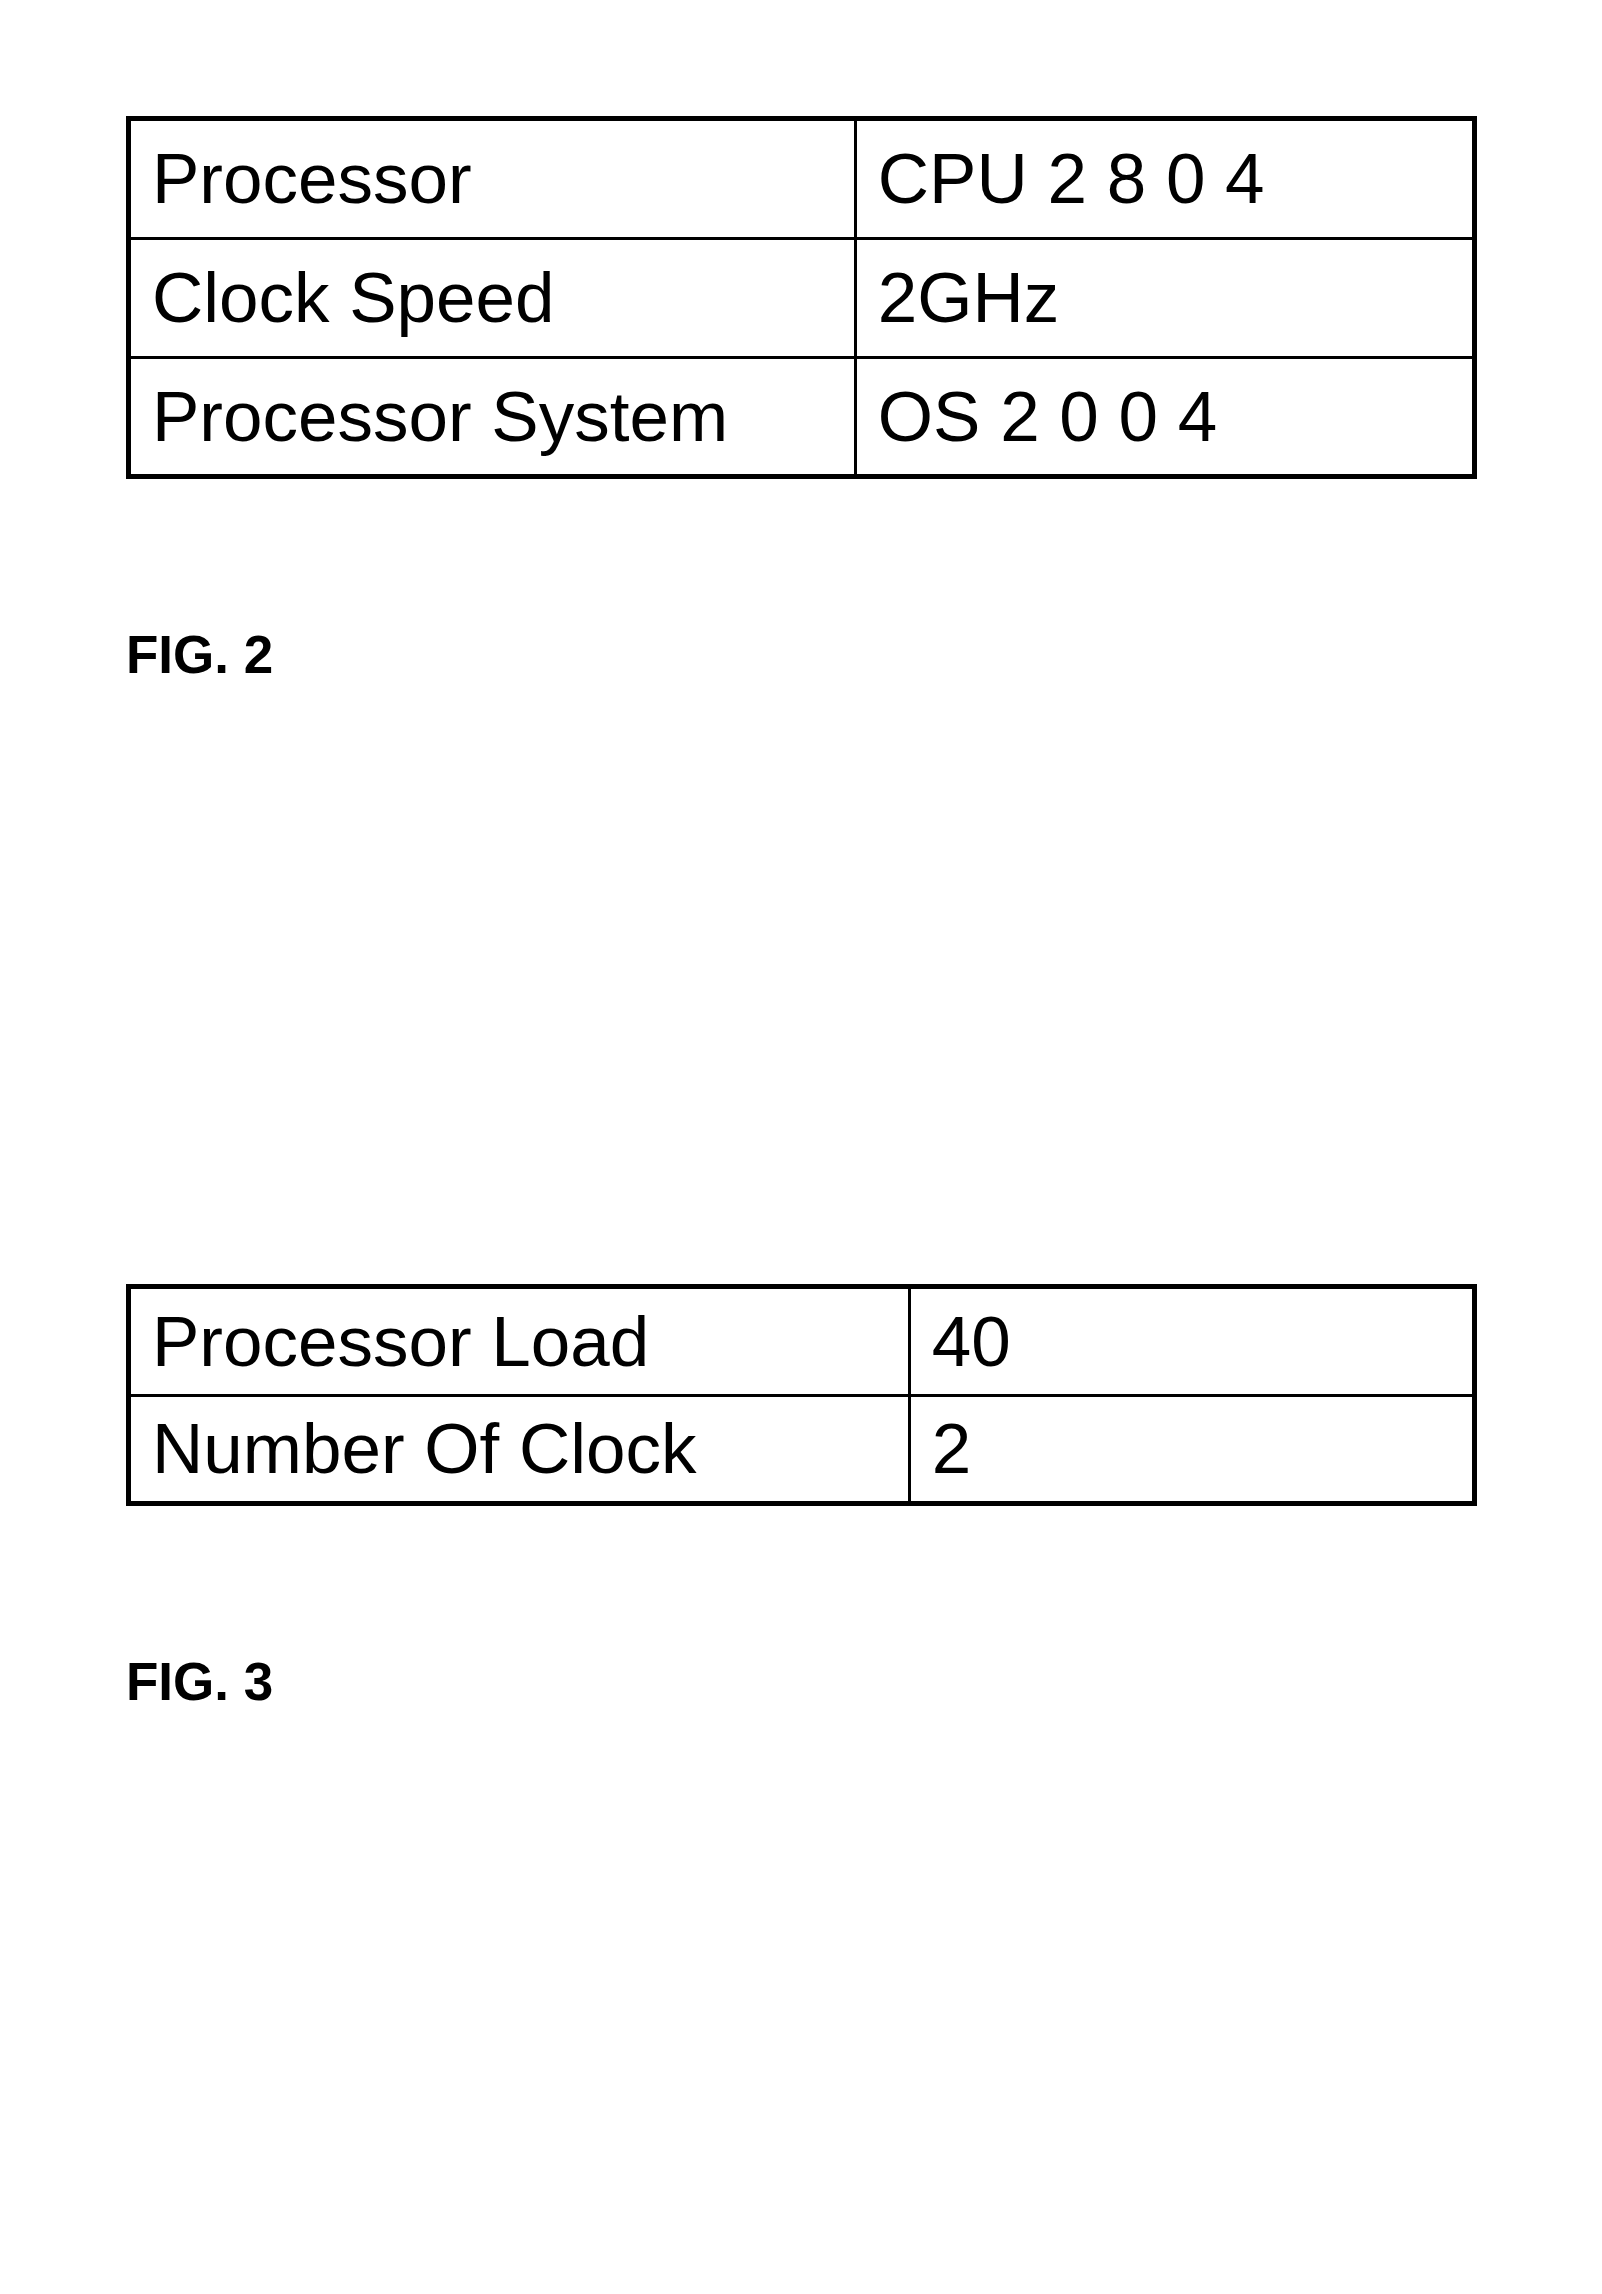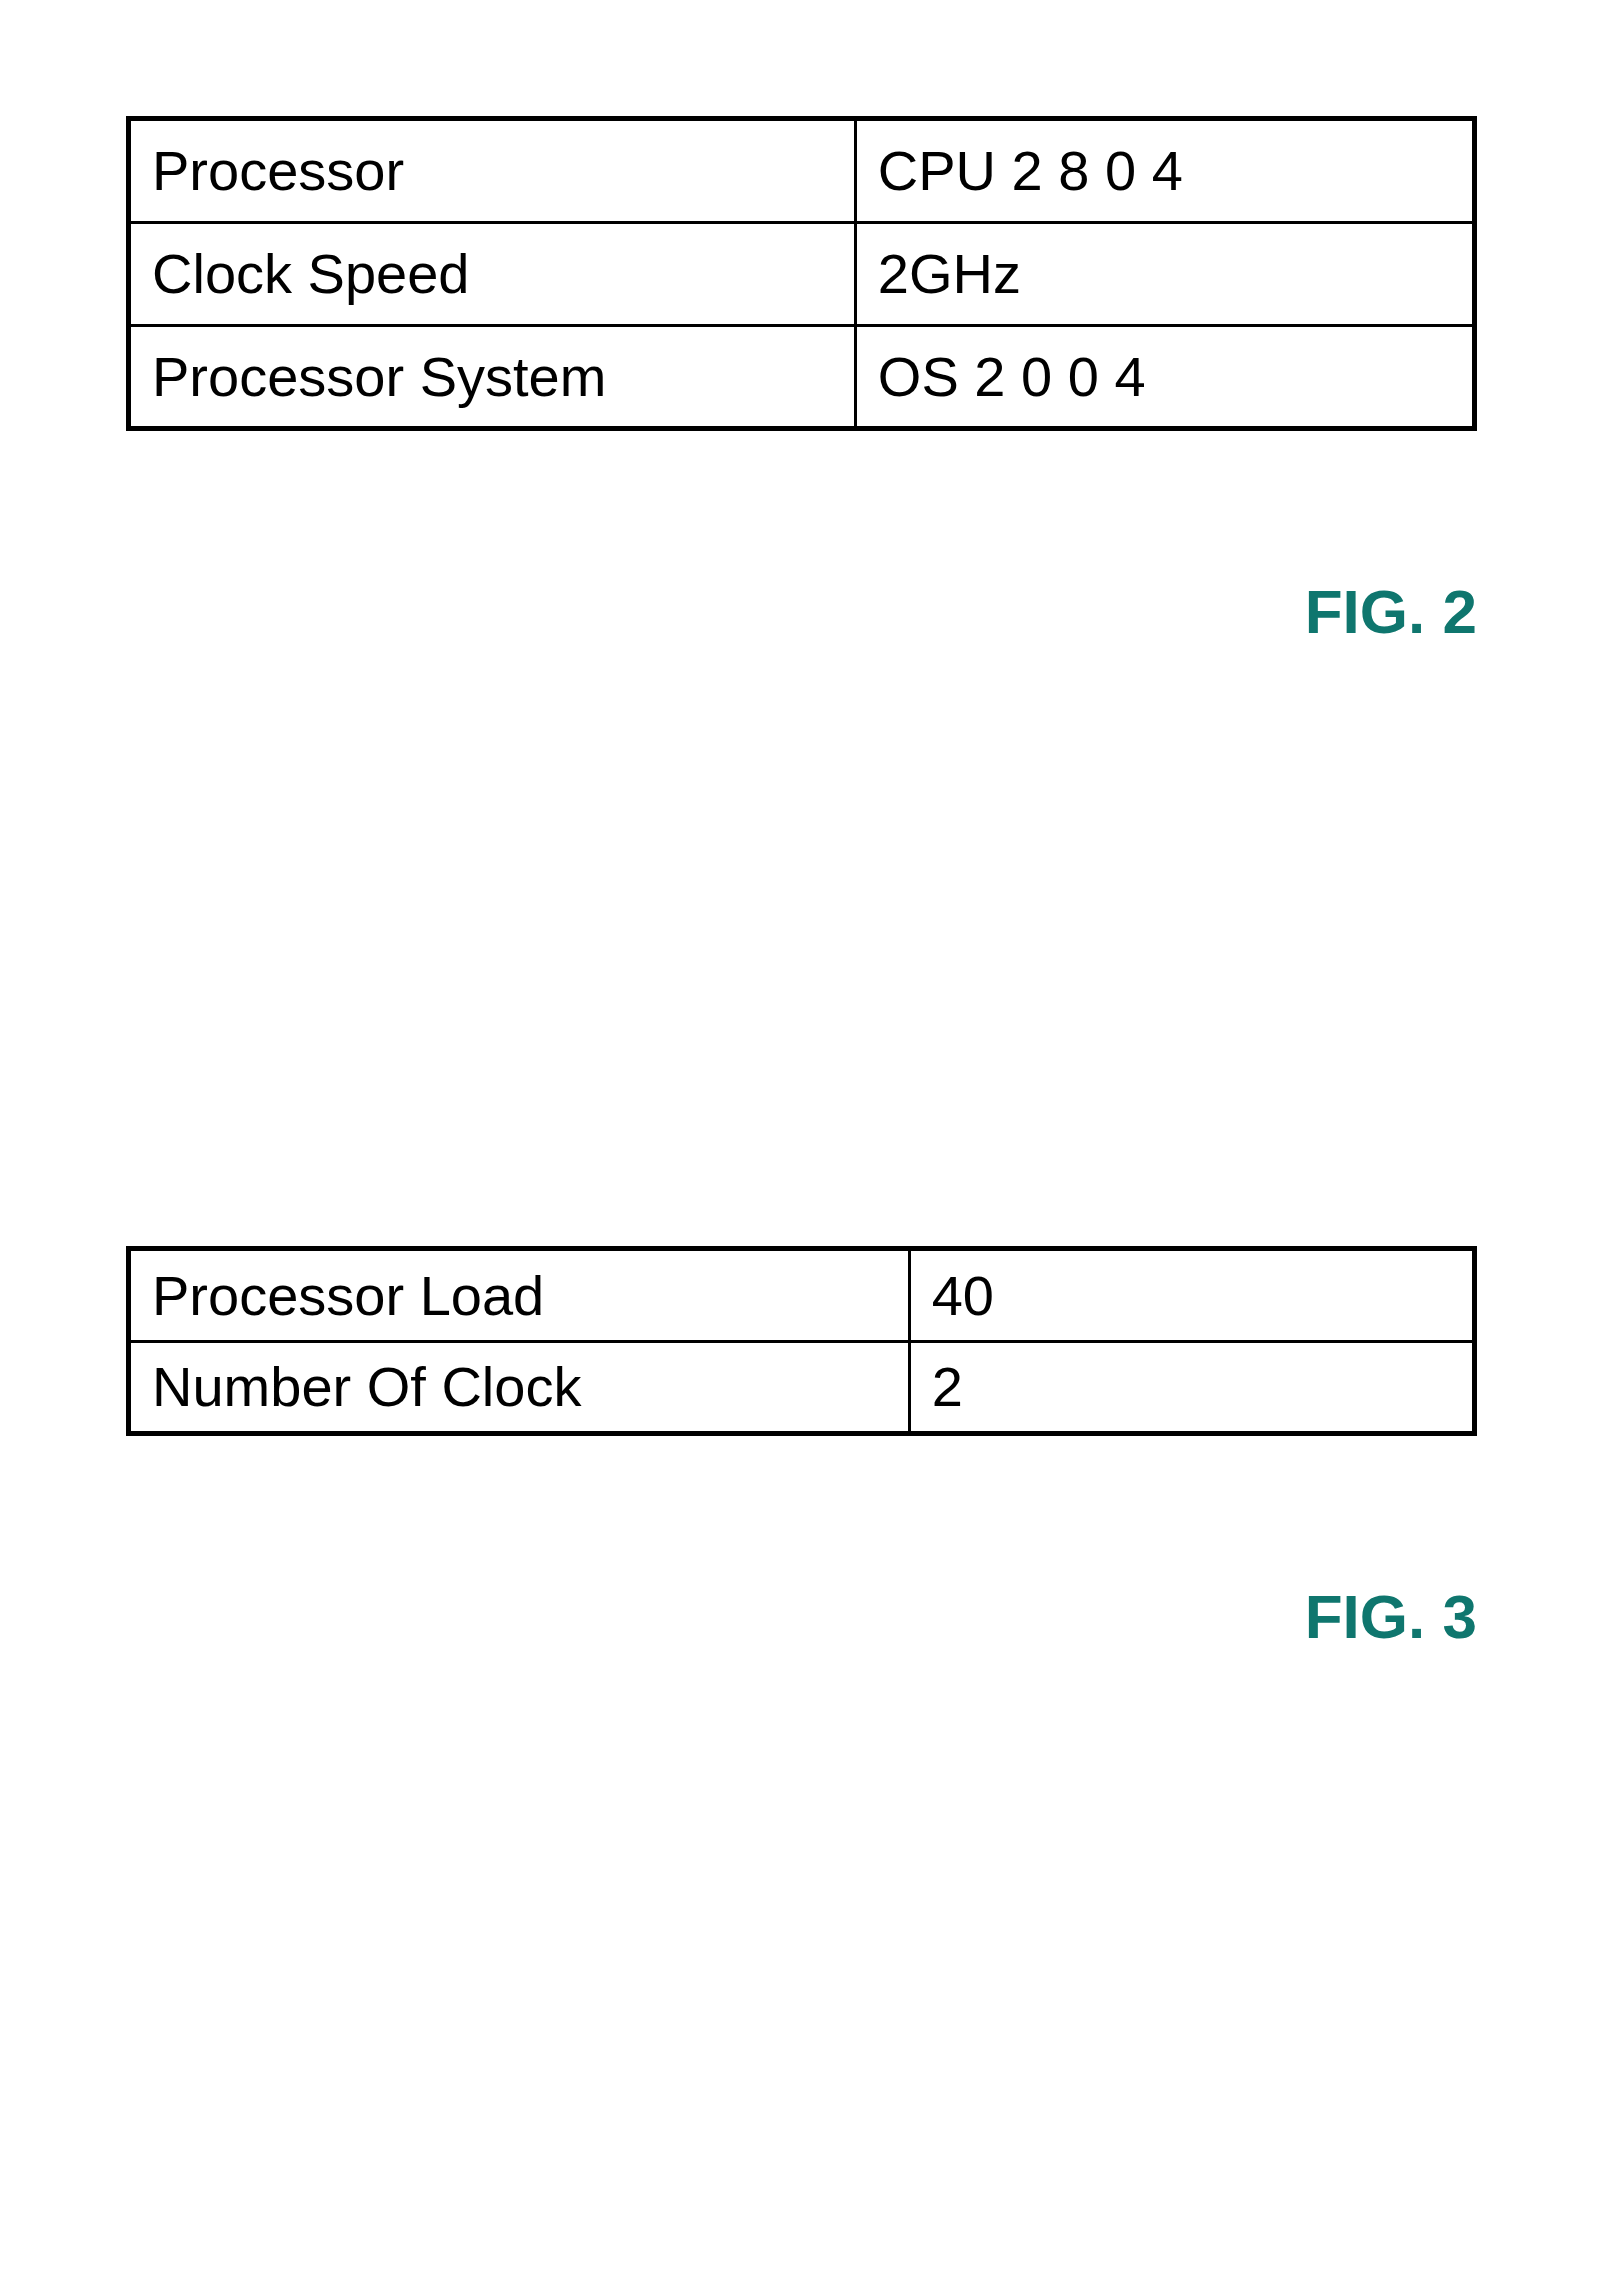--- a/index.html
+++ b/index.html
@@ -15,35 +15,35 @@
       padding: 116px 126px;
     }
     .table {
       border: 5.8px solid #000;
       border-collapse: collapse;
       width: 100%;
     }
     .table td {
       border: 3.9px solid #000;
       padding: 17.4px 21px;
-      font-size: 56px;
+      font-size: 71px;
       color: #000;
       vertical-align: middle;
     }
     .table .col1 {
       width: 54%;
     }
     .table2 .col1 {
       width: 58%;
     }
     .caption {
-      text-align: right;
-      font-size: 62px;
+      text-align: left;
+      font-size: 53px;
       font-weight: bold;
-      color: #0f766e;
+      color: #000000;
       margin-top: 145px;
       margin-bottom: 0;
     }
     .spacer-large {
       height: 599px;
     }
     .table2 td {
       padding: 11.6px 21px;
     }
   </style>

